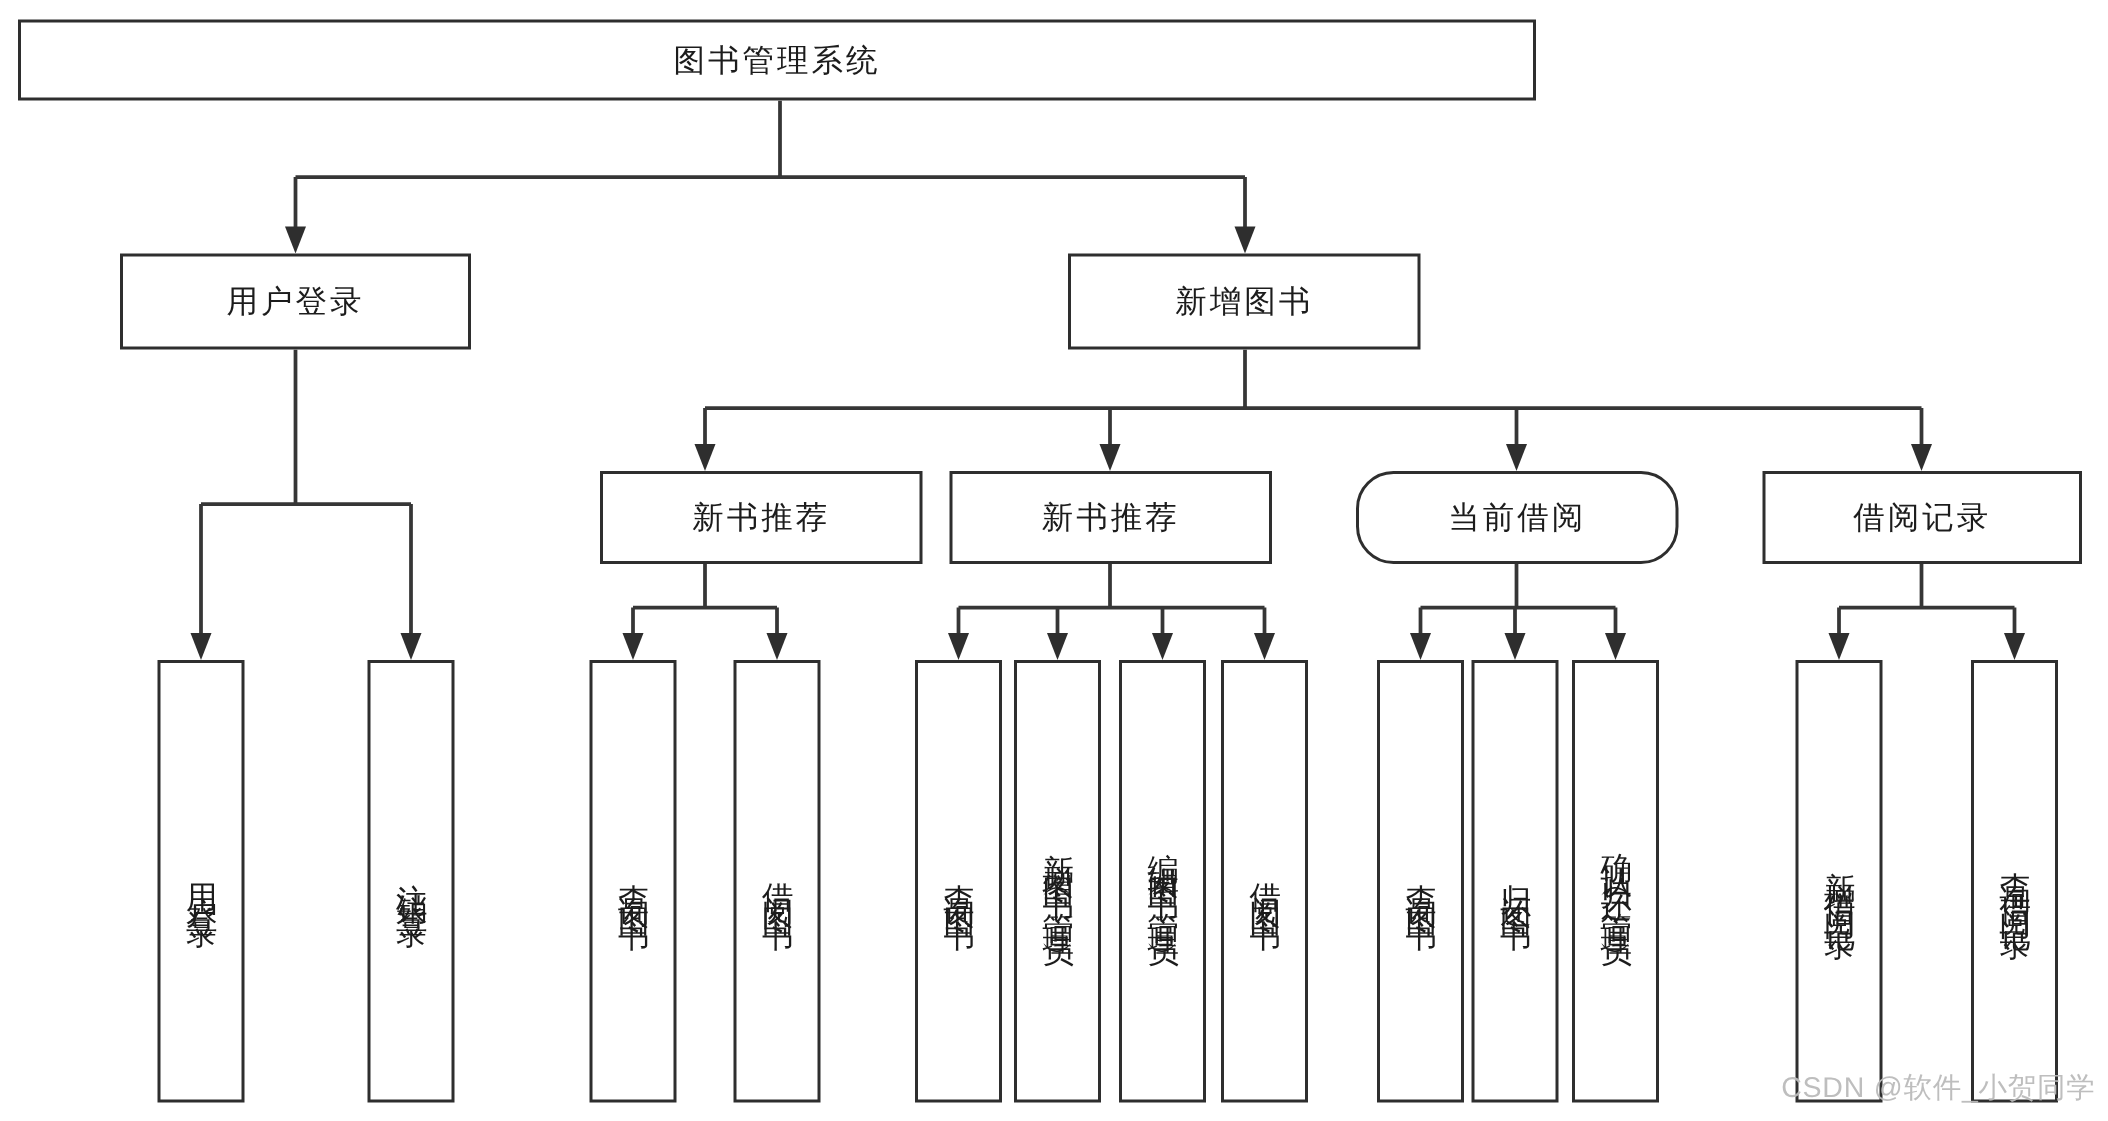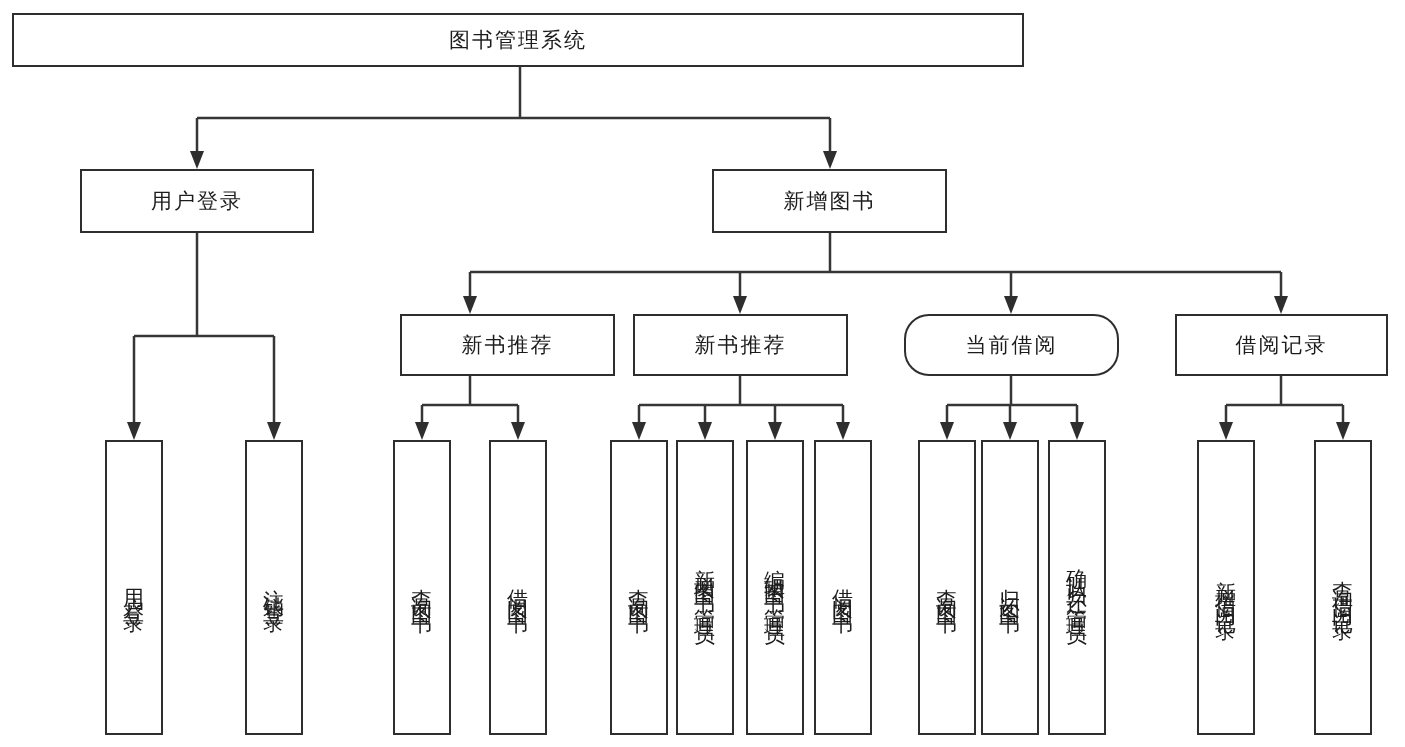--- a/index.html
+++ b/index.html
@@ -182,14 +182,15 @@
     <span class="v-label">确认归还（管理员）</span>
   </div>
 
   <div class="node leaf l-br1">
     <span class="v-label">新增借阅记录</span>
   </div>
   <div class="node leaf l-br2">
     <span class="v-label">查询借阅记录</span>
   </div>
 
+  <div class="watermark">CSDN @软件_小贺同学</div>
 
 </div>
 
 </body></html>

